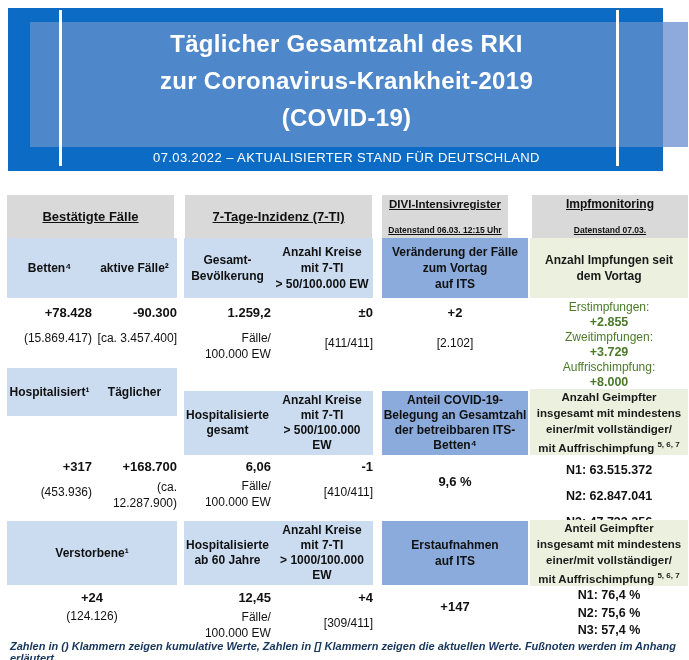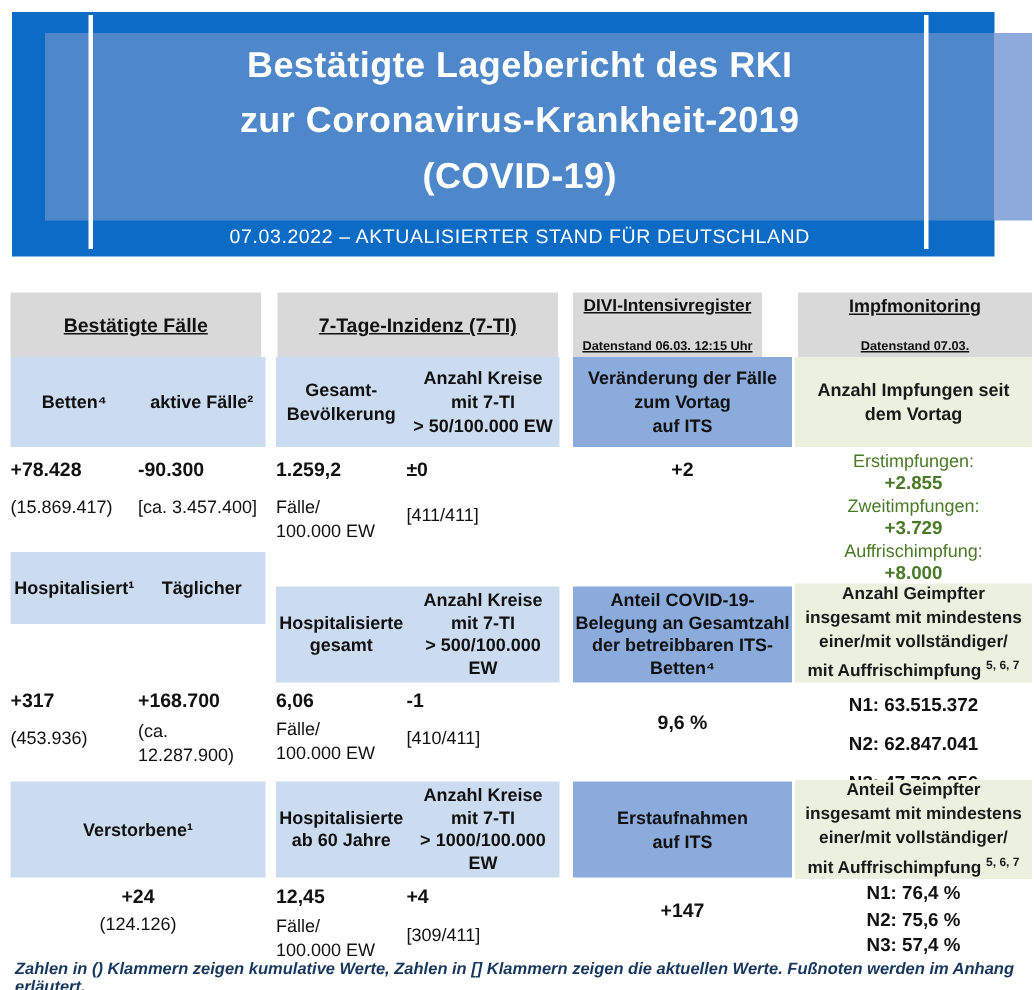--- a/index.html
+++ b/index.html
@@ -25,21 +25,21 @@
   .lblue{background:#cbdcf1;font-weight:bold;font-size:12px;line-height:16px;}
   .mblue{background:#8aabdc;font-weight:bold;font-size:12px;line-height:16px;}
   .green{background:#ebf1de;font-weight:bold;font-size:11.5px;line-height:16px;color:#1a1a1a;}
   .lh15{line-height:15px;}
   .gray .stack{line-height:14px;}
   .gray .sub-t{font-size:8.5px;font-weight:bold;line-height:11px;}
   .split{display:flex;align-items:stretch;padding:0;}
   .split .sub{flex:1;display:flex;align-items:center;justify-content:center;white-space:pre-line;}
   .split .sub.w46{flex:0 0 46%;} .split .sub.w54{flex:0 0 54%;}
 
-  .vals{display:flex;text-align:left;}
+  .vals{display:flex;text-align:right;}
   .vals .sub{flex:1;}
   .vals .sub.w46{flex:0 0 46%;} .vals .sub.w54{flex:0 0 54%;}
   .vd{font-weight:bold;font-size:13px;line-height:16px;padding-top:6px;}
   .vc{font-size:12px;line-height:16px;margin-top:9px;white-space:pre-line;}
   .vc.gap{margin-top:14px;}
 
   .imp-line{font-size:12px;line-height:15px;color:#4a7a28;text-align:center;}
   .imp-line b{font-size:12.5px;}
   .nline{font-weight:bold;font-size:12.5px;text-align:center;}
   .nline.sp26{line-height:26px;}
@@ -53,21 +53,21 @@
 </head>
 <body>
 
 <div class="page">
 
   <div class="abs hdr-dark"></div>
   <div class="abs hdr-light"></div>
   <div class="abs vline vl-l"></div>
   <div class="abs vline vl-r"></div>
   <div class="abs title-wrap">
-    <div class="title-line">Bestätigte Lagebericht des RKI</div>
+    <div class="title-line">Täglicher Gesamtzahl des RKI</div>
     <div class="title-line">zur Coronavirus-Krankheit-2019</div>
     <div class="title-line">(COVID-19)</div>
   </div>
   <div class="abs date-line">07.03.2022 – AKTUALISIERTER STAND FÜR DEUTSCHLAND</div>
 
   <div class="abs band gray" style="left:7px;top:195px;width:167px;height:43px;">Bestätigte Fälle</div>
 
   <div class="abs band lblue split" style="left:7px;top:238px;width:170px;height:60px;">
     <div class="sub">Betten⁴</div>
     <div class="sub">aktive Fälle²</div>
@@ -171,20 +171,21 @@
       <div style="font-size:11.5px;font-weight:bold;">DIVI-Intensivregister</div>
       <div class="sub-t">Datenstand 06.03. 12:15 Uhr</div>
     </div>
   </div>
 
   <div class="abs band mblue" style="left:382px;top:238px;width:146px;height:60px;">Veränderung der Fälle
 zum Vortag
 auf ITS</div>
   <div class="abs" style="left:382px;top:299px;width:146px;text-align:center;">
     <div class="vd">+2</div>
+    <div class="vc gap">[2.102]</div>
   </div>
 
   <div class="abs band mblue lh15" style="left:382px;top:391px;width:146px;height:64px;">Anteil COVID-19-
 Belegung an Gesamtzahl
 der betreibbaren ITS-
 Betten⁴</div>
   <div class="abs vd" style="left:382px;top:468px;width:146px;text-align:center;">9,6 %</div>
 
   <div class="abs band mblue" style="left:382px;top:521px;width:146px;height:64px;">Erstaufnahmen
 auf ITS</div>

